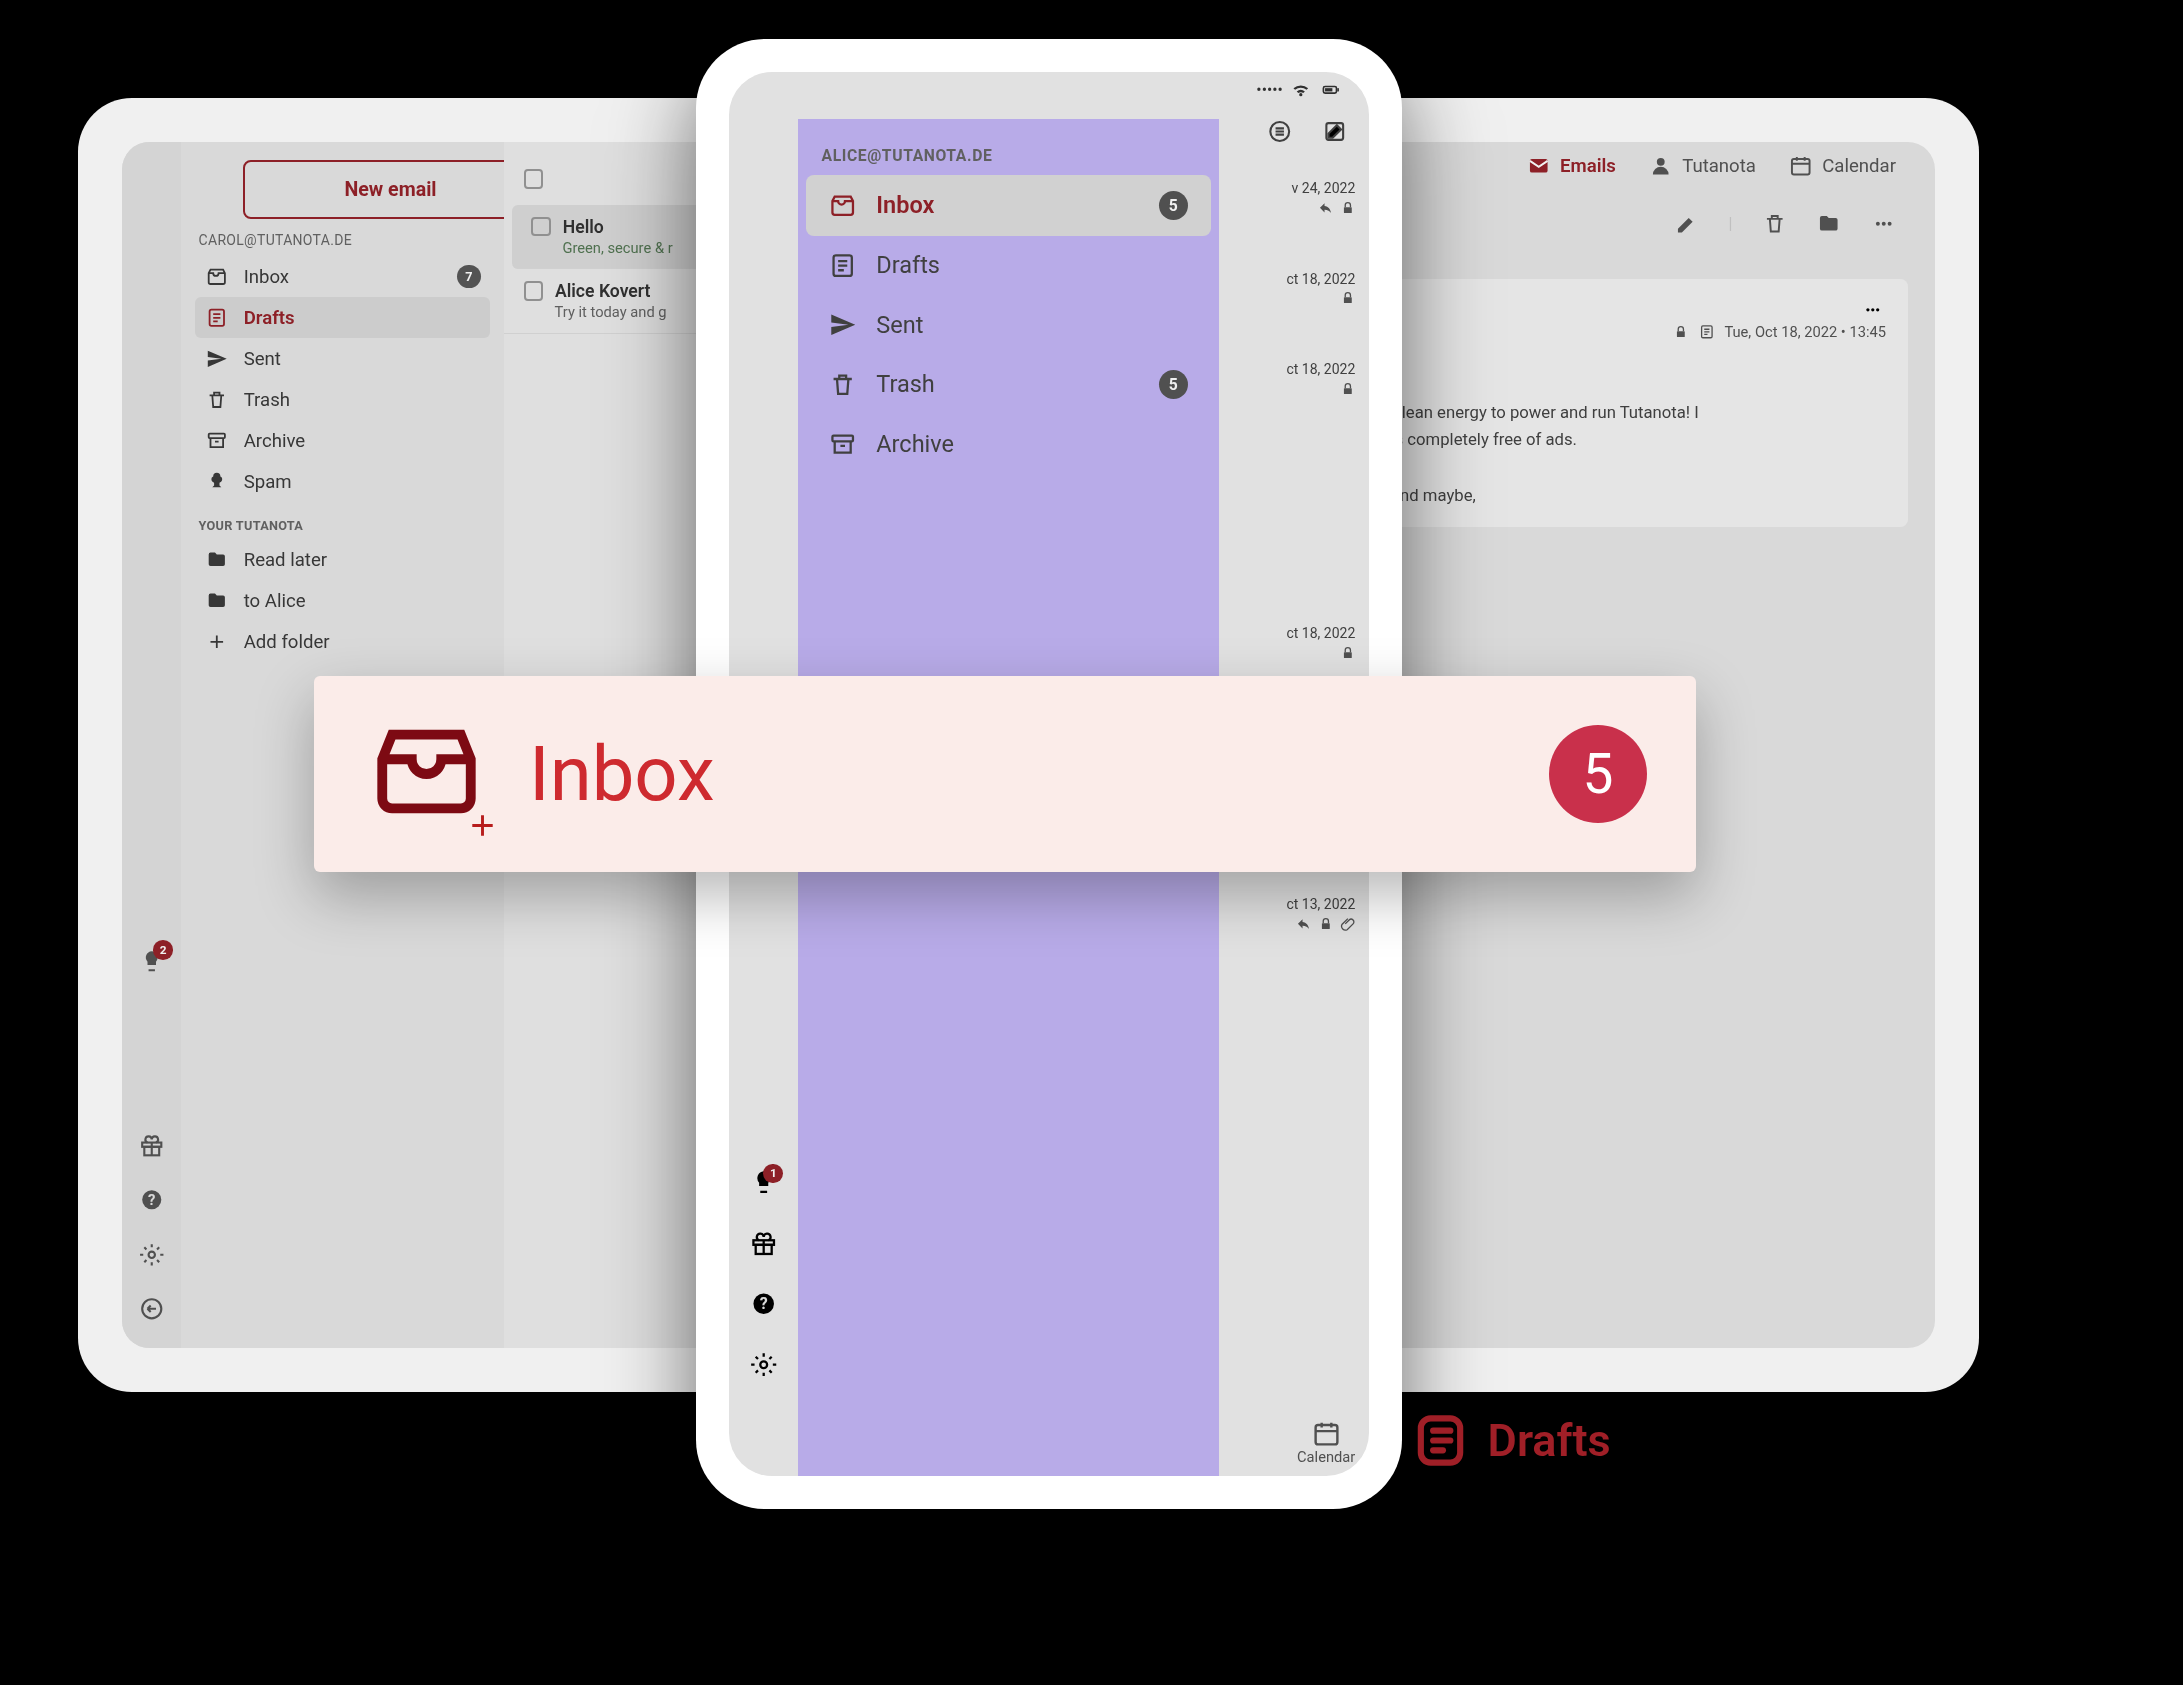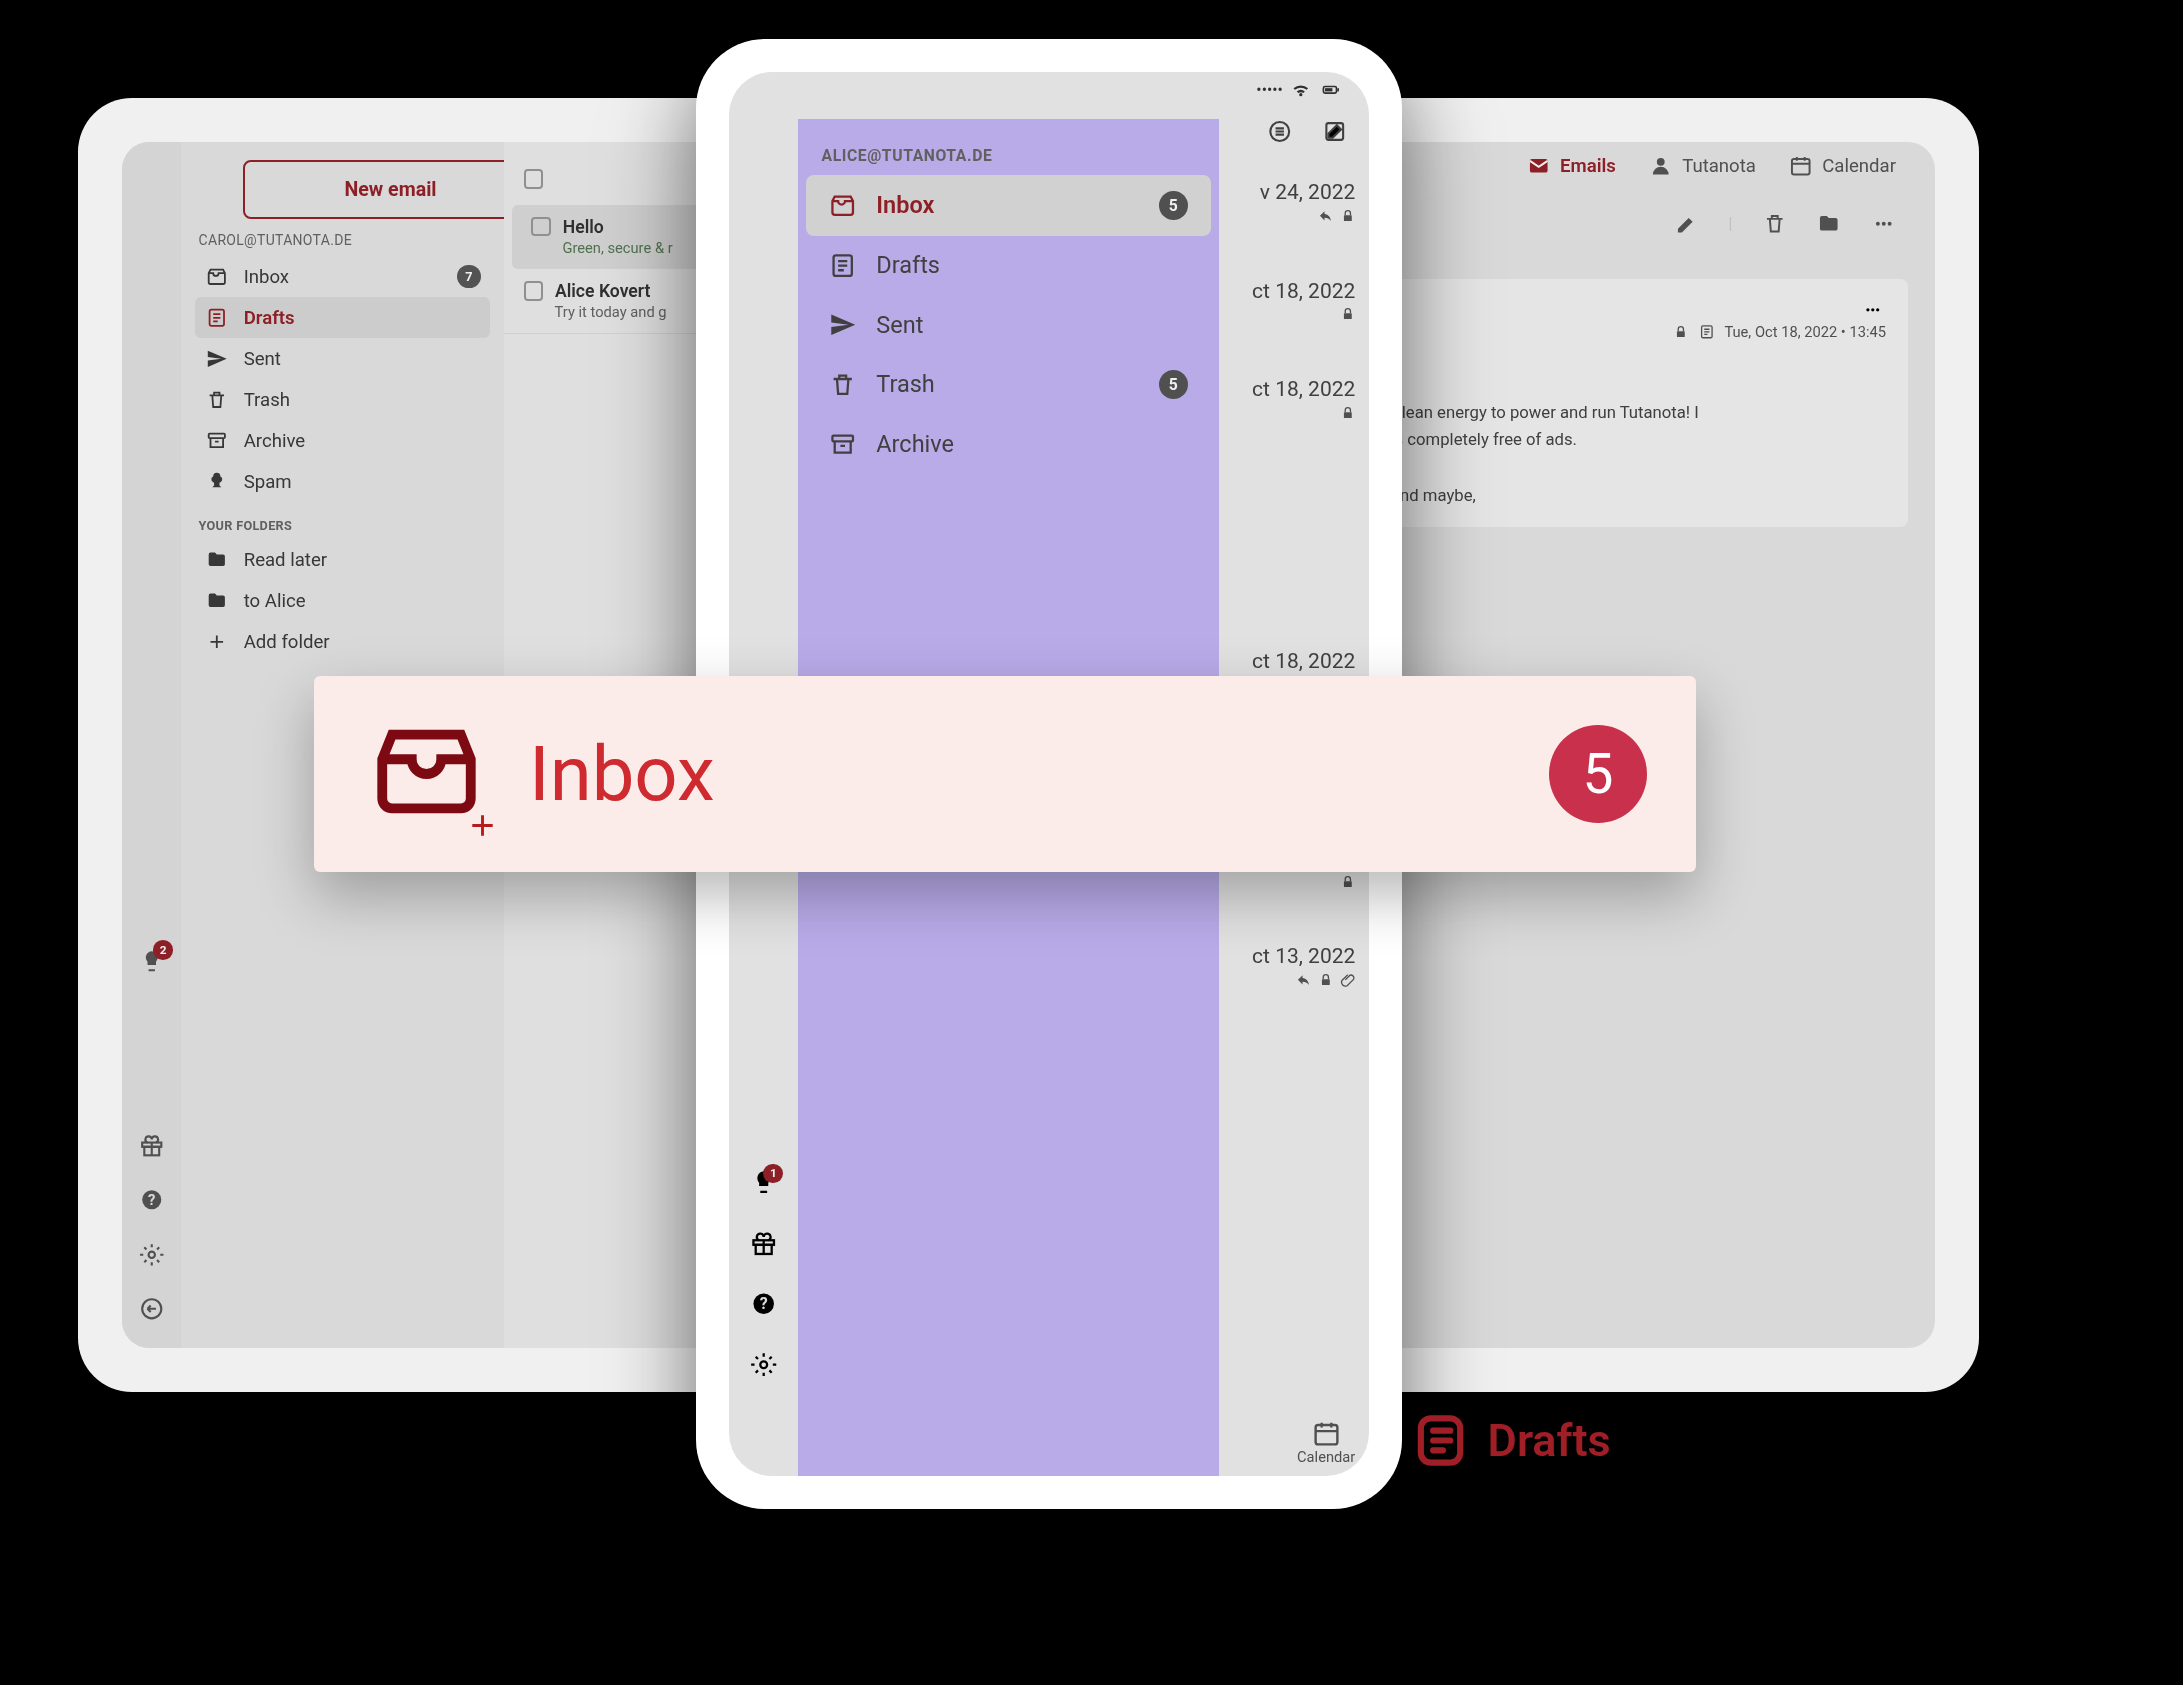--- a/index.html
+++ b/index.html
@@ -53,21 +53,21 @@
 .phone { position:absolute; left:696px; top:39px; width:706px; height:1470px; background:#fff; border-radius:69px; box-shadow: 0 29px 88px rgba(0,0,0,0.55); overflow:hidden; z-index:10; }
 .phone-screen { position:absolute; inset:33px; border-radius:43px; background:#efefef; overflow:hidden; }
 .ph-statusbar { position:absolute; top:7.8px; right:25.5px; display:flex; gap:7.8px; align-items:center; color:#333; font-size:15.7px; }
 .ph-topicons { position:absolute; top:47px; right:21.6px; display:flex; gap:29px; color:#444; }
 .ph-rail { position:absolute; left:0; bottom:0; top:0; width:69px; display:flex; flex-direction:column; align-items:center; justify-content:flex-end; gap:33px; padding-bottom:98px; }
 .ph-sidebar { position:absolute; left:69px; top:47px; width:421px; bottom:0; background:#c4b5fd; padding:13.7px 0; }
 .ph-acct { font-size:15.7px; font-weight:700; color:#666; letter-spacing:0.6px; padding:13.7px 23.5px 9.8px; }
 .ph-folder { display:flex; align-items:center; gap:19.6px; padding:15.7px 23.5px; font-size:23.5px; color:#444; border-radius:7.8px; margin:0 7.8px; }
 .ph-folder.active { background:#dedede; color:#a01f27; font-weight:600; }
 .ph-folder .badge { margin-left:auto; background:#555; color:#fff; border-radius:50%; width:29px; height:29px; font-size:15.7px; font-weight:700; display:flex; align-items:center; justify-content:center; }
-.ph-dates { position:absolute; right:13.7px; top:108px; display:flex; flex-direction:column; gap:55px; font-size:21px; color:#444; align-items:flex-end; }
+.ph-dates { position:absolute; right:13.7px; top:108px; display:flex; flex-direction:column; gap:55px; font-size:14px; color:#444; align-items:flex-end; }
 .ph-bottomnav { position:absolute; bottom:9.8px; right:13.7px; display:flex; flex-direction:column; align-items:center; color:#555; font-size:14.7px; }
 
 
 .float-bar { position:absolute; left:314px; top:676px; width:1382px; height:196px; background:#fbece9; border-radius:5.9px; z-index:30; box-shadow:0 23.5px 59px rgba(0,0,0,0.28); display:flex; align-items:center; padding:0 49px; }
 .float-bar .inbox-icon { color:#7d0a13; margin-right:39px; position:relative; }
 .float-bar .inbox-label { font-size:76px; color:#ce2a2f; font-weight:400; }
 .float-bar .big-badge { margin-left:auto; width:98px; height:98px; border-radius:50%; background:#c9304b; color:#fff; font-size:55px; font-weight:400; display:flex; align-items:center; justify-content:center; }
 
 
 .float-drafts { position:absolute; left:1411px; top:1411px; display:flex; align-items:center; gap:17.6px; z-index:40; }
@@ -261,21 +261,21 @@
       </div>
       <div class="folder-row">
         <span class="ic">
             <svg width="21.6" height="21.6" viewBox="0 0 22 22">
               <use href="#i-spam"></use>
             </svg>
           </span>
         <span>Spam</span>
       </div>
 
-      <div class="section-label">YOUR FOLDERS</div>
+      <div class="section-label">YOUR TUTANOTA</div>
       <div class="folder-row">
         <span class="ic">
             <svg width="21.6" height="21.6" viewBox="0 0 22 22">
               <use href="#i-folder"></use>
             </svg>
           </span>
         <span>Read later</span>
       </div>
       <div class="folder-row">
         <span class="ic">

